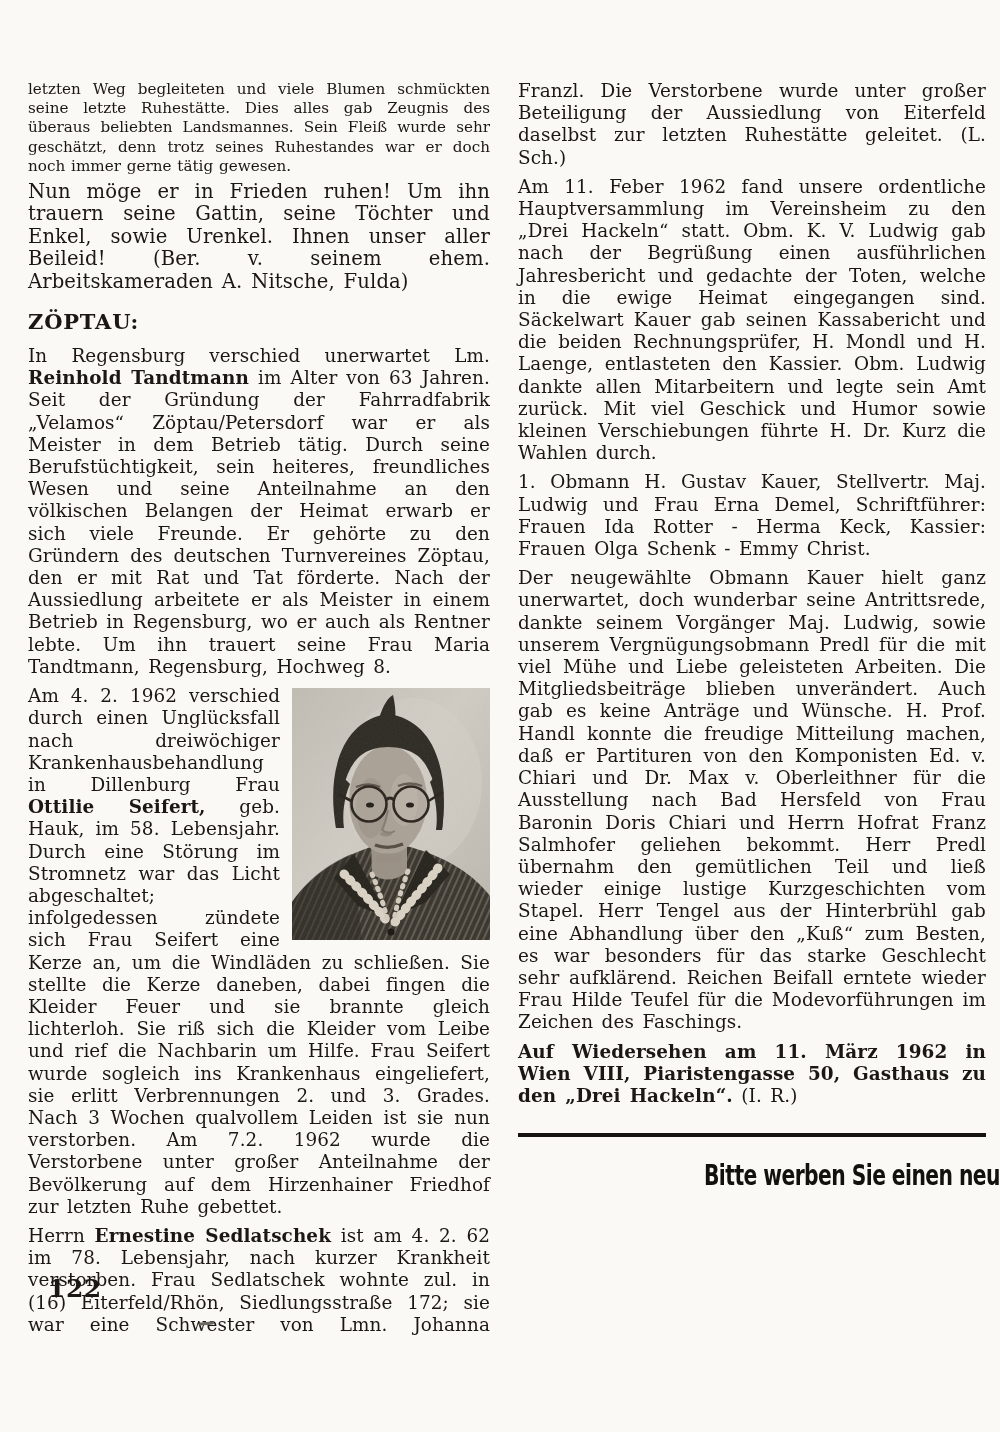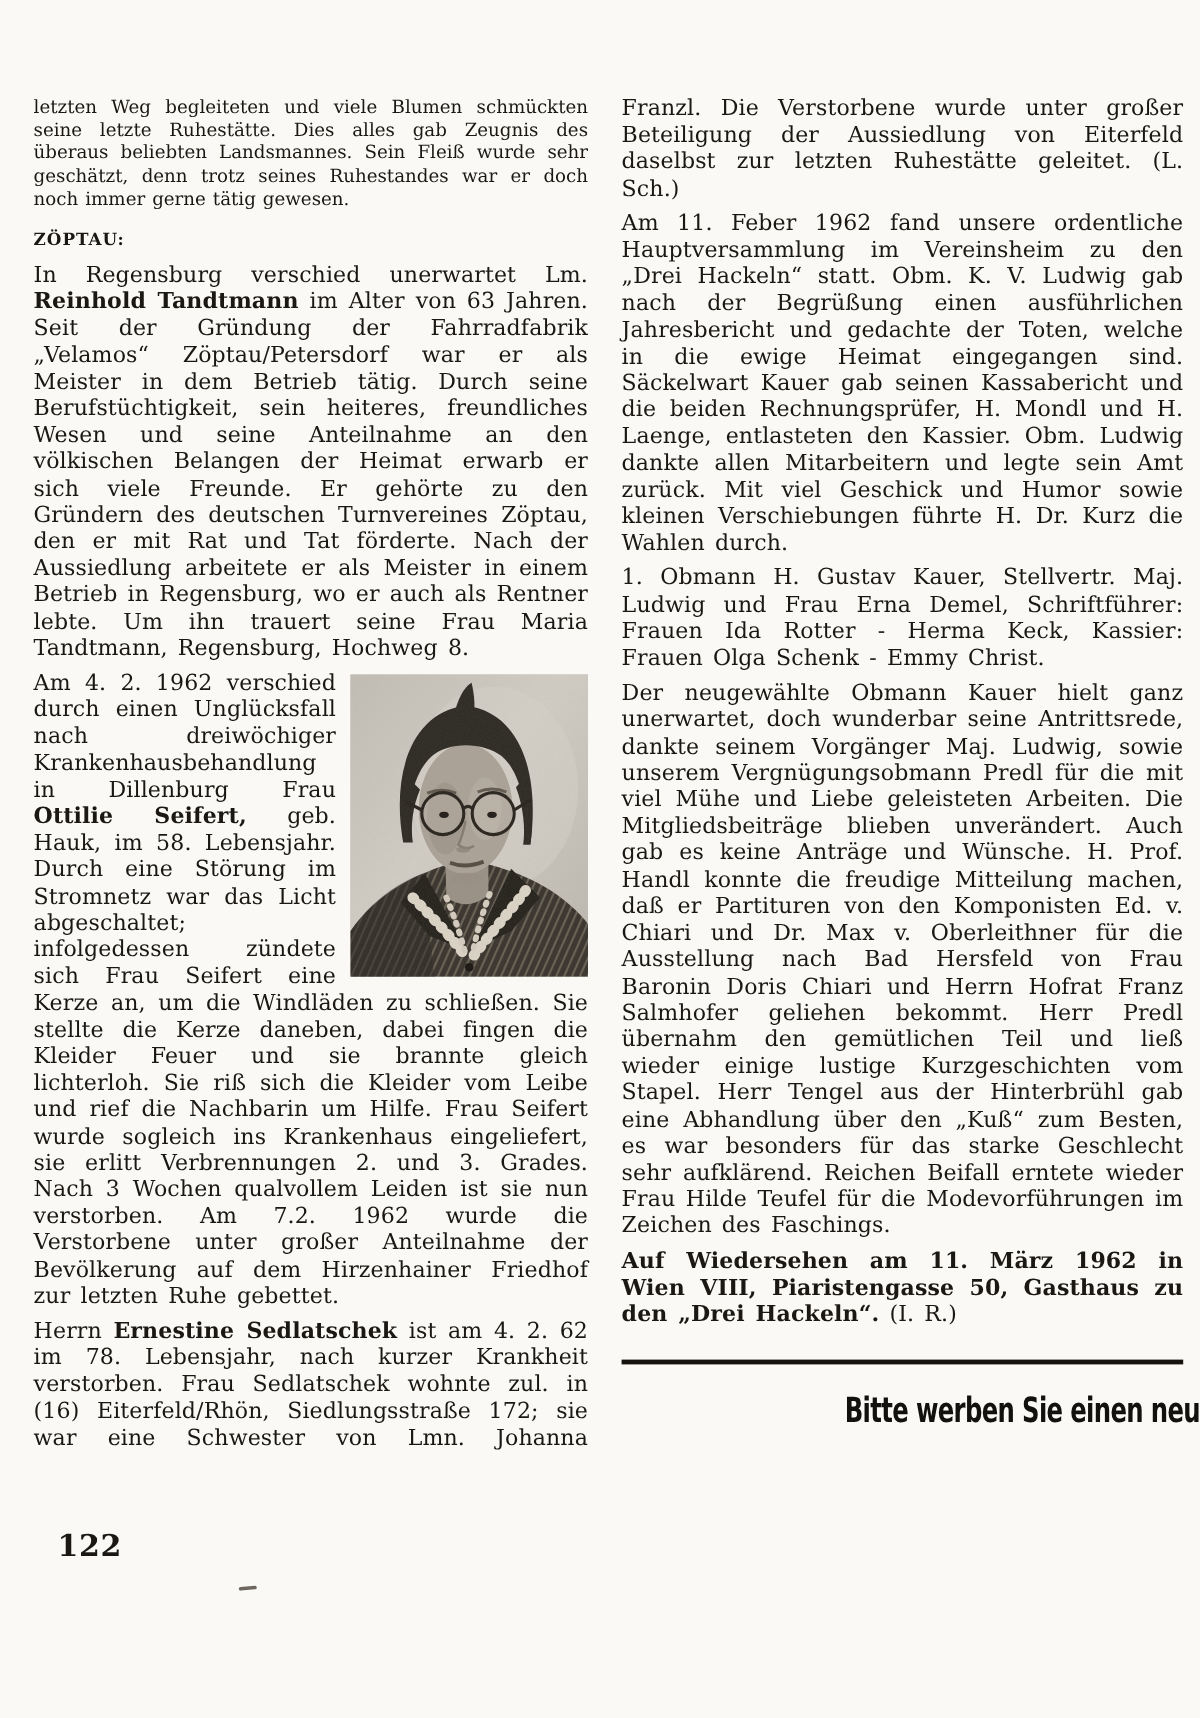--- a/index.html
+++ b/index.html
@@ -32,21 +32,21 @@
     margin-bottom: 5px;
   }
   .condolence {
     font-size: 19.6px;
     line-height: 22.4px;
   }
   .last-line-justified { text-align-last: justify; }
   .b { font-weight: bold; }
 
   .subheading {
-    font-size: 14px;
+    font-size: 21px;
     font-weight: bold;
     letter-spacing: 0.8px;
     margin: 16px 0 11px 0;
   }
 
   .main-heading {
     text-align: center;
     margin: 22px 0 20px 0;
     height: 46px;
     line-height: 46px;
@@ -113,20 +113,21 @@
   }
 </style>
 </head>
 <body>
 
 <div class="page">
 
   <div class="col col-left">
     <p class="small-text">letzten Weg begleiteten und viele Blumen schmückten seine letzte Ruhestätte. Dies alles gab Zeugnis des überaus beliebten Landsmannes. Sein Fleiß wurde sehr geschätzt, denn trotz seines Ruhestandes war er doch noch immer gerne tätig gewesen.</p>
 
+    <p class="body-text condolence">Nun möge er in Frieden ruhen! Um ihn trauern seine Gattin, seine Töchter und Enkel, sowie Urenkel. Ihnen unser aller Beileid! (Ber. v. seinem ehem. Arbeitskameraden A. Nitsche, Fulda)</p>
 
     <h2 class="subheading">ZÖPTAU:</h2>
 
     <p class="body-text"><span>In Regensburg verschied unerwartet Lm. </span><span class="b">Reinhold Tandtmann</span><span> im Alter von 63 Jahren. Seit der Gründung der Fahrradfabrik „Velamos“ Zöptau/Petersdorf war er als Meister in dem Betrieb tätig. Durch seine Berufstüchtigkeit, sein heiteres, freundliches Wesen und seine Anteilnahme an den völkischen Belangen der Heimat erwarb er sich viele Freunde. Er gehörte zu den Gründern des deutschen Turnvereines Zöptau, den er mit Rat und Tat förderte. Nach der Aussiedlung arbeitete er als Meister in einem Betrieb in Regensburg, wo er auch als Rentner lebte. Um ihn trauert seine Frau Maria Tandtmann, Regensburg, Hochweg 8.</span></p>
 
     <p class="body-text"><span class="photo">
         <svg viewBox="0 0 198 252" preserveAspectRatio="none" aria-hidden="true">
           <defs>
             <linearGradient id="bgg" x1="0" y1="0" x2="1" y2="1">
               <stop offset="0" stop-color="#c3beb6"></stop>

